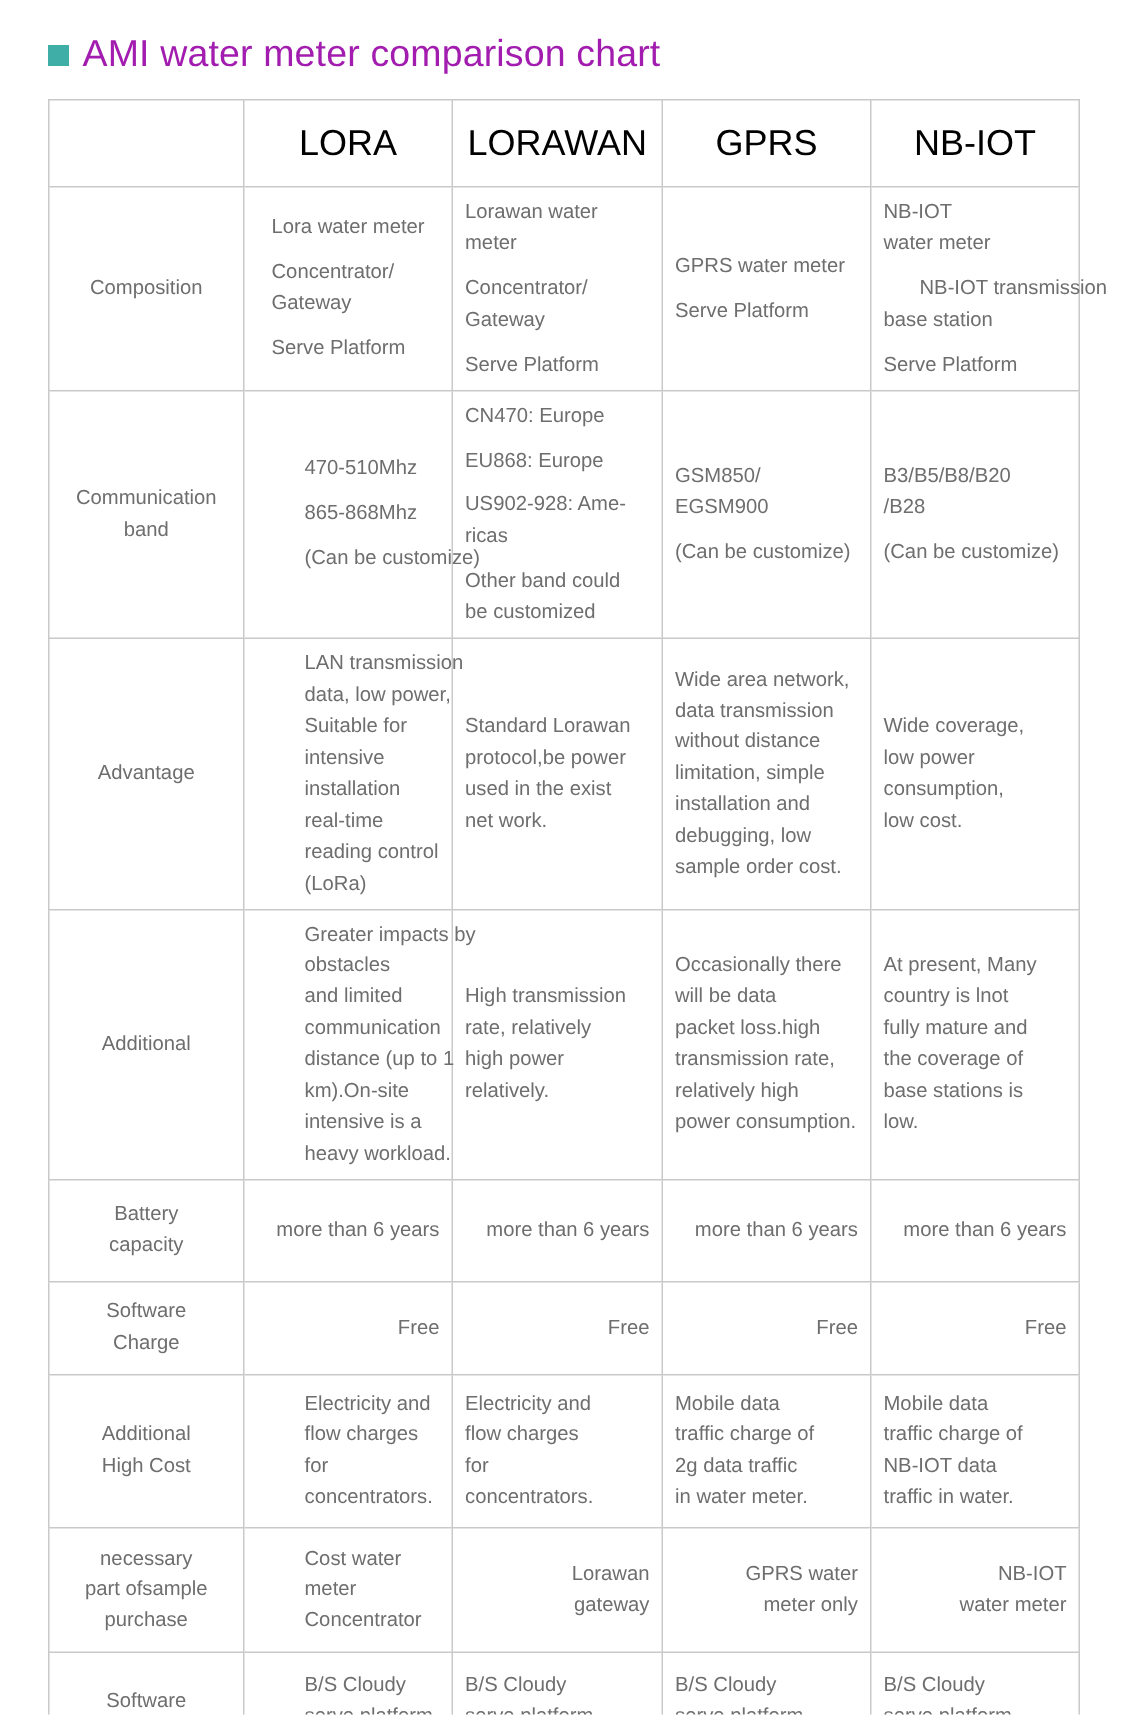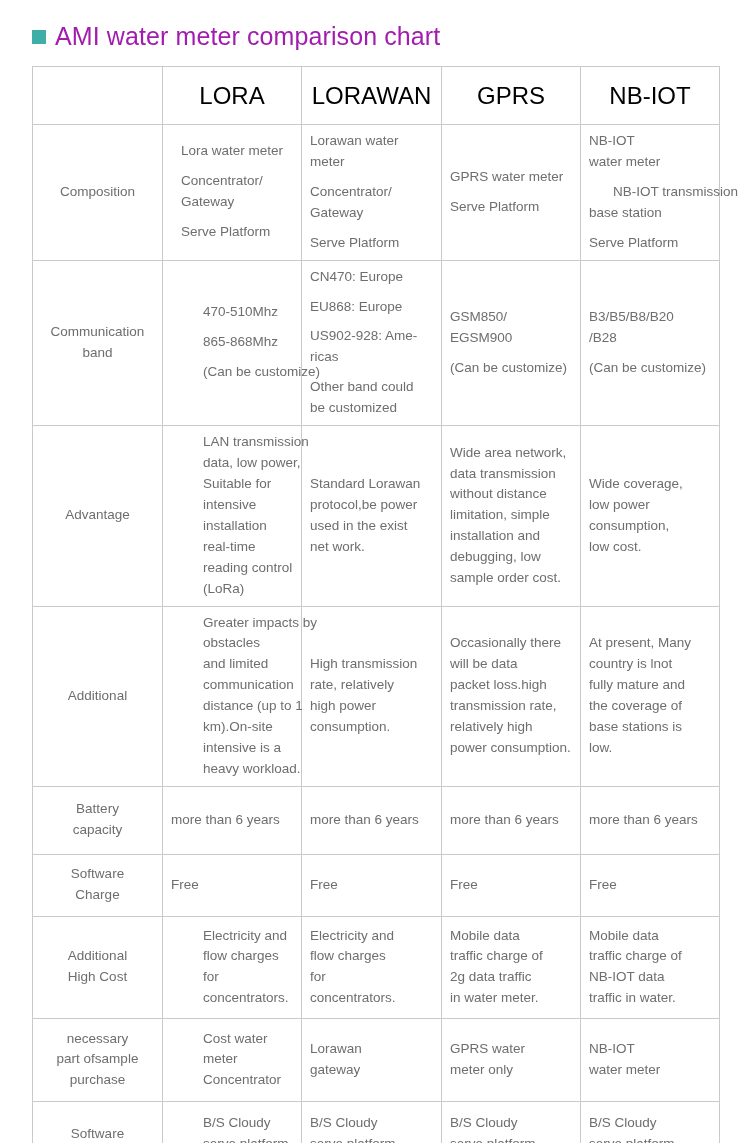--- a/index.html
+++ b/index.html
@@ -103,21 +103,21 @@
     white-space: nowrap;
   }
   
   .cell .gap {
     margin-top: 9px;
   }
 
   .pad-l { padding-left: 10px; }
   .pad-l2 { padding-left: 6px; margin-left: 26px; }
 
-  .center { text-align: left; }
+  .center { text-align: right; }
 
   .nowrapover { white-space: nowrap; margin-left: 24px; }
 
   
   tr.r-composition td { height: 108px; }
   tr.r-band td { height: 138px; }
   tr.r-advantage td { height: 160px; }
   tr.r-limit td { height: 152px; }
   tr.r-battery td { height: 68px; }
   tr.r-charge td { height: 62px; }
@@ -285,21 +285,21 @@
               <span class="ln">km).On-site</span>
               <span class="ln">intensive is a</span>
               <span class="ln">heavy workload.</span>
             </span>
           </td>
           <td>
             <span class="cell">
               <span class="ln">High transmission</span>
               <span class="ln">rate, relatively</span>
               <span class="ln">high power</span>
-              <span class="ln">consumption.</span>
+              <span class="ln">relatively.</span>
             </span>
           </td>
           <td>
             <span class="cell">
               <span class="ln">Occasionally there</span>
               <span class="ln">will be data</span>
               <span class="ln">packet loss.high</span>
               <span class="ln">transmission rate,</span>
               <span class="ln">relatively high</span>
               <span class="ln">power consumption.</span>

